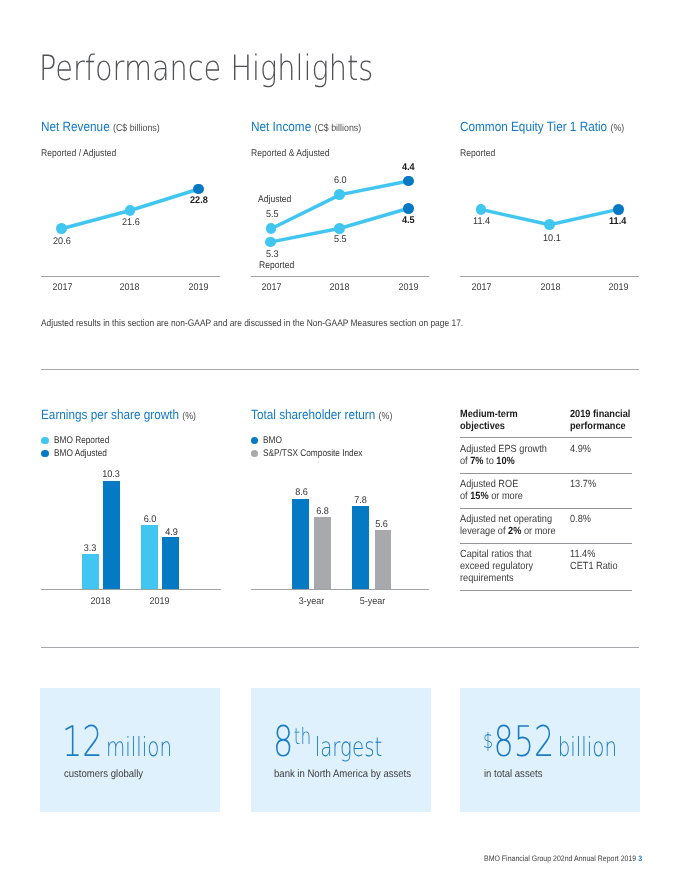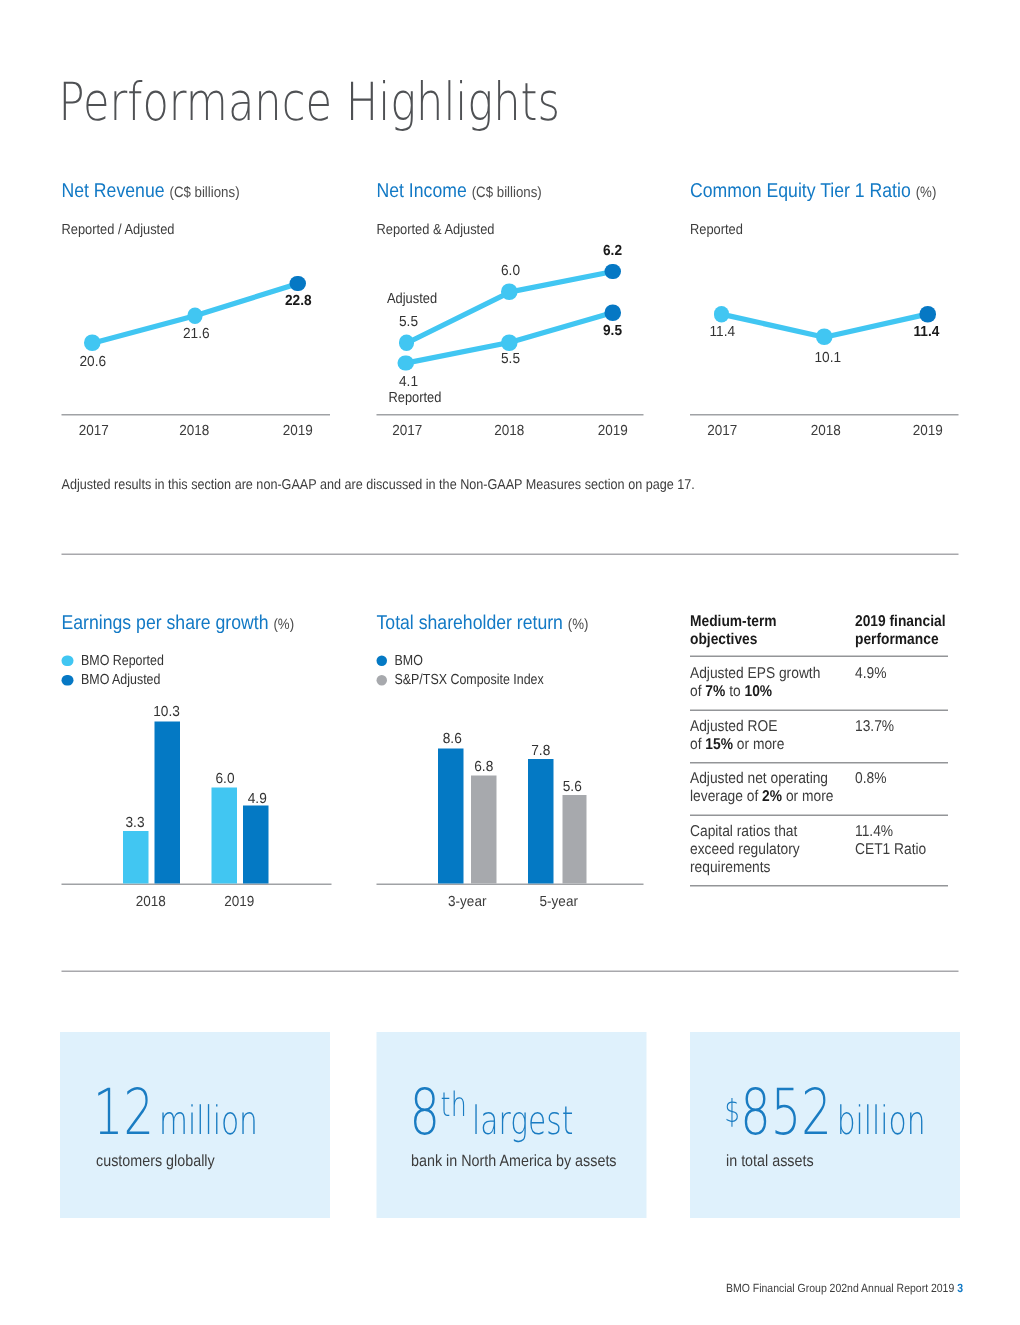--- a/index.html
+++ b/index.html
@@ -106,24 +106,24 @@
   </svg>
   <div class="dot light" style="left:265.7px;top:223.1px"></div>
   <div class="dot light" style="left:334.4px;top:189.2px"></div>
   <div class="dot dark" style="left:402.8px;top:175.6px"></div>
   <div class="dot light" style="left:265.4px;top:236.5px"></div>
   <div class="dot light" style="left:334.4px;top:222.8px"></div>
   <div class="dot dark" style="left:402.8px;top:202.9px"></div>
   <div class="val lbl" style="left:258px;top:194.8px">Adjusted</div>
   <div class="val" style="left:265.7px;top:209.8px">5.5</div>
   <div class="val" style="left:333.8px;top:176.4px">6.0</div>
-  <div class="val b" style="left:401.7px;top:162.5px">6.2</div>
-  <div class="val" style="left:265.9px;top:249.6px">4.1</div>
+  <div class="val b" style="left:401.7px;top:162.5px">4.4</div>
+  <div class="val" style="left:265.9px;top:249.6px">5.3</div>
   <div class="val" style="left:333.9px;top:235.3px">5.5</div>
-  <div class="val b" style="left:402px;top:216px">9.5</div>
+  <div class="val b" style="left:402px;top:216px">4.5</div>
   <div class="val lbl" style="left:258.5px;top:261px">Reported</div>
   <div class="axis-label" style="left:251.1px;top:282.5px;width:41px">2017</div>
   <div class="axis-label" style="left:319.4px;top:282.5px;width:41px">2018</div>
   <div class="axis-label" style="left:387.6px;top:282.5px;width:41px">2019</div>
 
   <div class="chart-title" style="left:460px;top:120px">
     <span>Common Equity Tier 1 Ratio</span>
     <span class="unit">(%)</span>
   </div>
   <div class="chart-sub" style="left:460px;top:149px">Reported</div>

